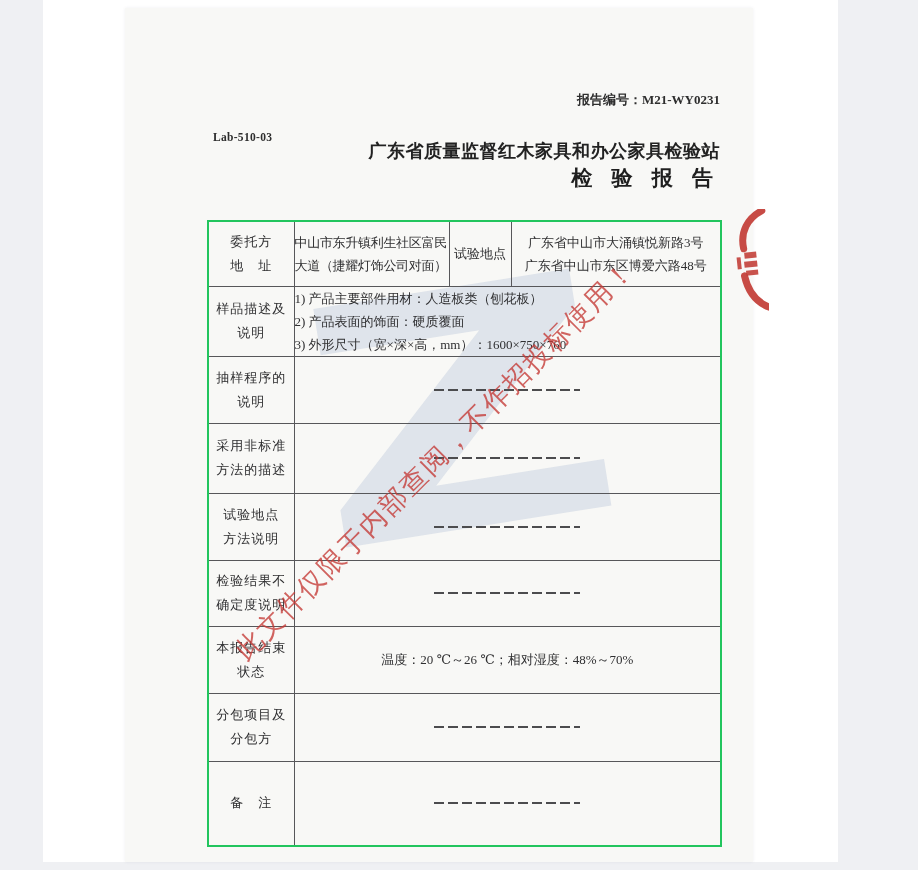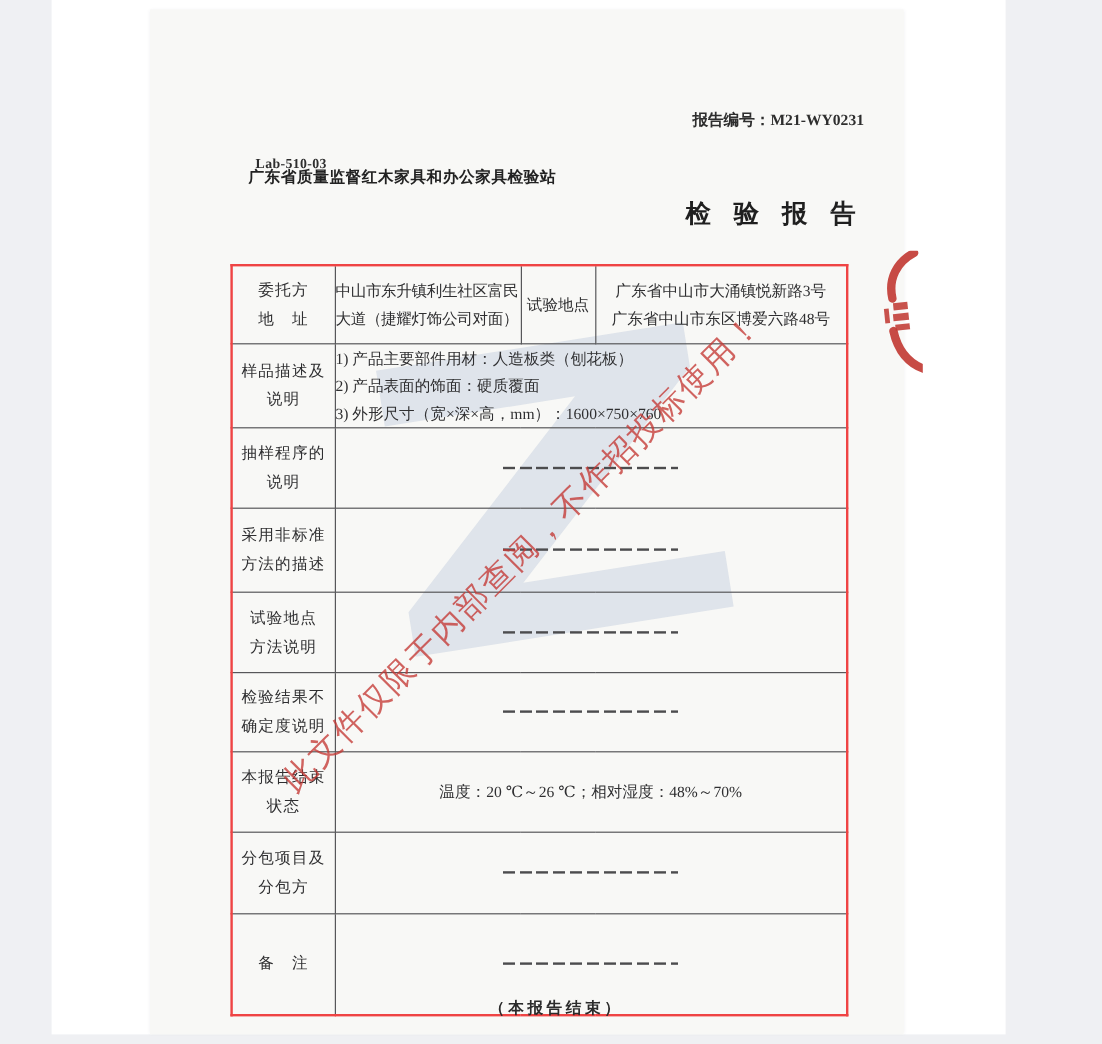--- a/index.html
+++ b/index.html
@@ -9,32 +9,32 @@
   .viewer-white{position:absolute;left:43px;top:0;width:795px;height:862px;background:#ffffff;}
   .paper{position:absolute;left:125px;top:8px;width:628px;height:854px;
          background:#f8f8f6;box-shadow:0 0 3px rgba(60,70,90,0.08);}
   
   .form-code{position:absolute;left:213px;top:91px;font-size:11.5px;font-weight:bold;
              color:#2e2e2e;letter-spacing:.3px;z-index:3;margin-top:40px;}
   .report-no{position:absolute;left:420px;top:91px;width:300px;text-align:right;
              font-size:13px;font-weight:700;color:#2e2e2e;z-index:3;}
   .pagination{position:absolute;left:420px;top:117px;width:300px;text-align:right;
              font-size:13px;font-weight:600;color:#2e2e2e;letter-spacing:2px;z-index:3;}
-  .station-name{position:absolute;left:207px;top:139px;width:513px;text-align:left;
-             font-size:13px;font-weight:bold;color:#222;letter-spacing:.5px;z-index:3;}
+  .station-name{position:absolute;left:207px;top:139px;width:513px;text-align:right;
+             font-size:18px;font-weight:bold;color:#222;letter-spacing:.5px;z-index:3;}
   .report-title{position:absolute;left:207px;top:164px;width:513px;text-align:right;
              font-size:21px;font-weight:bold;color:#1f1f1f;letter-spacing:7px;z-index:3;}
   .report-subtitle{position:absolute;left:207px;top:196px;width:513px;text-align:center;
              font-size:10.5px;font-weight:bold;color:#2b2b2b;z-index:3;}
   .end-note{position:absolute;left:207px;top:831px;width:513px;text-align:center;
              font-size:13px;font-weight:bold;color:#2b2b2b;letter-spacing:3px;z-index:3;}
   
-  table.report-table{position:absolute;left:192px;top:220px;width:513px;z-index:2;
+  table.report-table{position:absolute;left:207px;top:220px;width:513px;z-index:2;
              border-collapse:collapse;table-layout:fixed;
-             border:2px solid #ef4444;background:transparent;}
+             border:2px solid #22c55e;background:transparent;}
   table.report-table td{border:1px solid #57575a;padding:0;vertical-align:middle;
              color:#2f2f31;font-size:13px;background:transparent;}
   td.lbl{text-align:center;}
   td.lbl .ln{display:block;line-height:24px;letter-spacing:1px;}
   td.val .ln{display:block;line-height:23px;}
   td.val-left{padding-left:9px;}
   td.val-left .ln{letter-spacing:-0.3px;white-space:nowrap;}
   td.val-center{text-align:center;}
   td.val-list{padding-left:12px;}
   td.val-list .ln{white-space:nowrap;line-height:23px;}
@@ -159,21 +159,20 @@
       <td class="lbl">
         <span class="ln">备　注</span>
       </td>
       <td class="val" colspan="3">
         <div class="dash"></div>
       </td>
     </tr>
   </tbody>
     </table>
 
-  <div class="end-note">（本报告结束）</div>
 
   <div class="confidential">此文件仅限于内部查阅，不作招投标使用！</div>
 
   <svg class="seal" width="34" height="104" viewBox="0 0 34 104">
     <g transform="rotate(-6 17 52)">
       <path d="M 32 3 C 17 9 8 22 10 39" fill="none" stroke="#c23c35" stroke-width="7" stroke-linecap="round" opacity="0.92"></path>
       <path d="M 8 66 C 10 83 18 95 32 101" fill="none" stroke="#c23c35" stroke-width="7" stroke-linecap="round" opacity="0.92"></path>
       <g fill="#c23c35" opacity="0.88">
         <rect x="10" y="43" width="12" height="6"></rect>
         <rect x="9" y="52" width="13" height="6"></rect>

